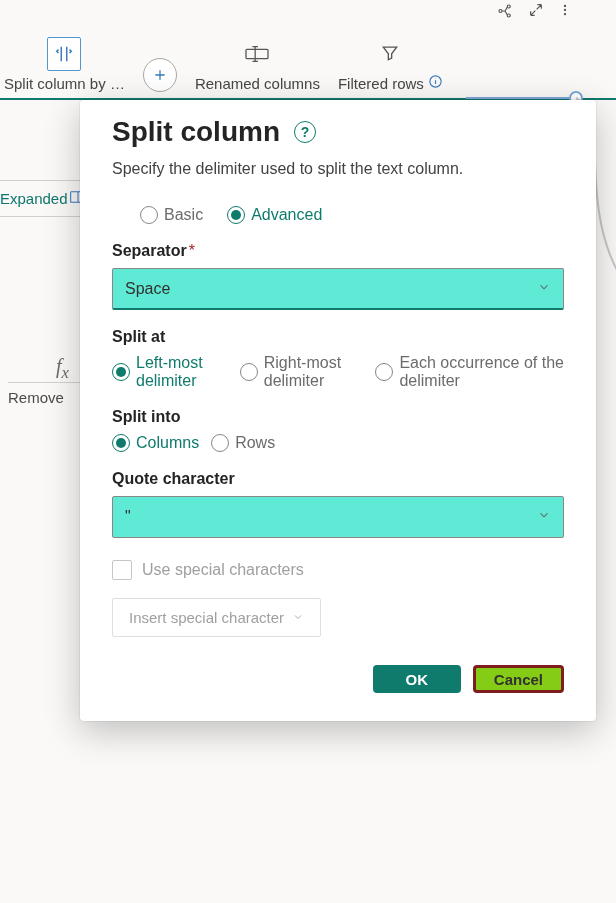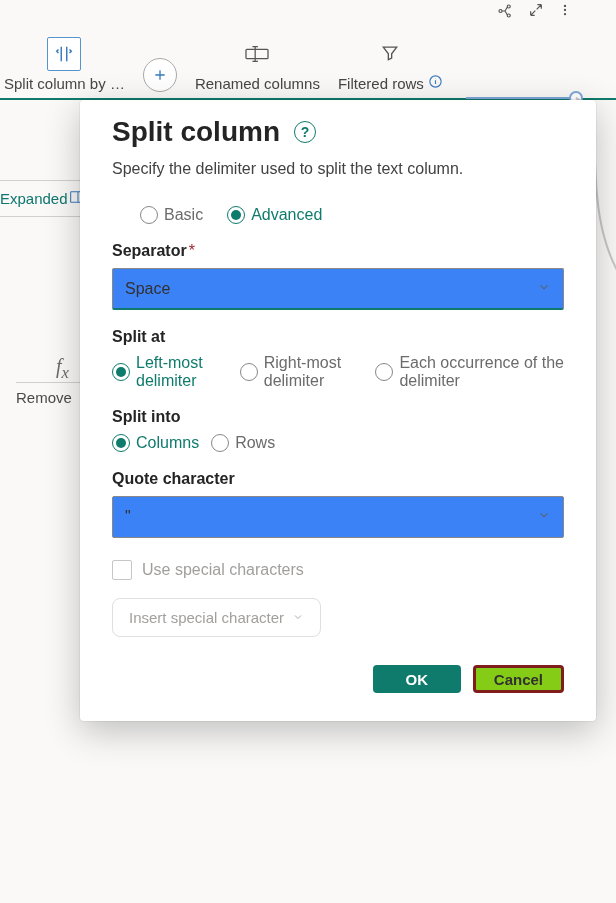--- a/index.html
+++ b/index.html
@@ -79,21 +79,21 @@
       position: absolute;
       left: 56px;
       top: 355px;
       font-style: italic;
       font-family: "Times New Roman", serif;
       color: #6b6b6b;
       font-size: 20px;
     }
     .bg-remove {
       position: absolute;
-      left: 16px;
+      left: 8px;
       top: 382px;
       font-size: 15px;
       color: #4a4a4a;
     }
 
     
     .dialog {
       position: absolute;
       top: 100px;
       left: 80px;
@@ -176,21 +176,21 @@
       height: 42px;
       border: 1px solid #8a8886;
       border-radius: 2px;
       display: flex;
       align-items: center;
       justify-content: space-between;
       padding: 0 12px;
       font-size: 16px;
       color: #323130;
       cursor: pointer;
-      background: #3b82f6;
+      background: #5eead4;
     }
     .select.accent { border-bottom: 2px solid #0f7b6c; }
     .chevron { color: #605e5c; }
 
     .radio-group {
       display: flex;
       flex-direction: row;
       gap: 12px;
       margin-top: 4px;
     }
@@ -208,21 +208,21 @@
       border: 1.5px solid #c8c6c4;
       border-radius: 2px;
     }
 
     .insert-special {
       margin-top: 18px;
       display: inline-flex;
       align-items: center;
       gap: 8px;
       border: 1px solid #e1dfdd;
-      border-radius: 8px;
+      border-radius: 2px;
       padding: 10px 16px;
       color: #a19f9d;
       font-size: 15px;
     }
 
     .dialog-buttons {
       display: flex;
       justify-content: flex-end;
       gap: 12px;
       margin-top: 28px;

